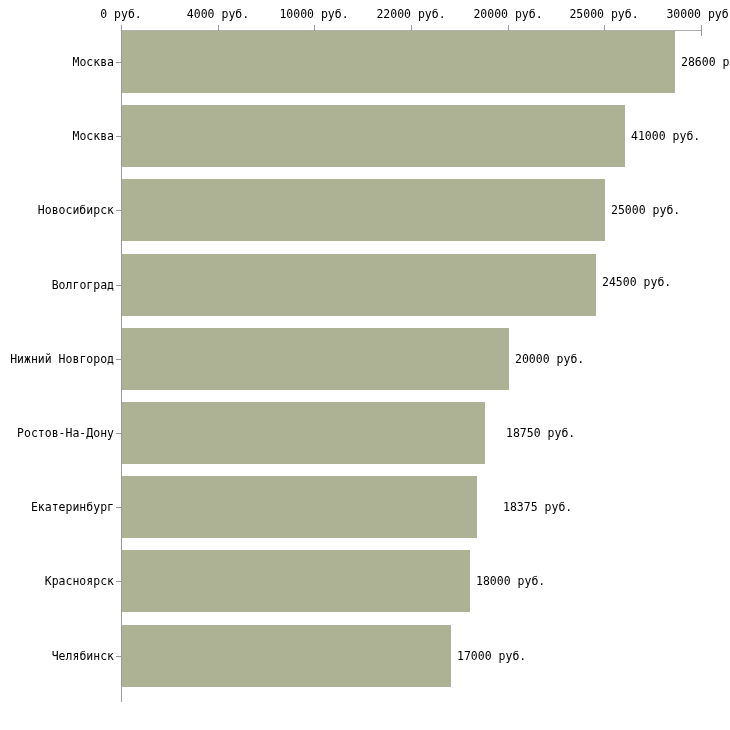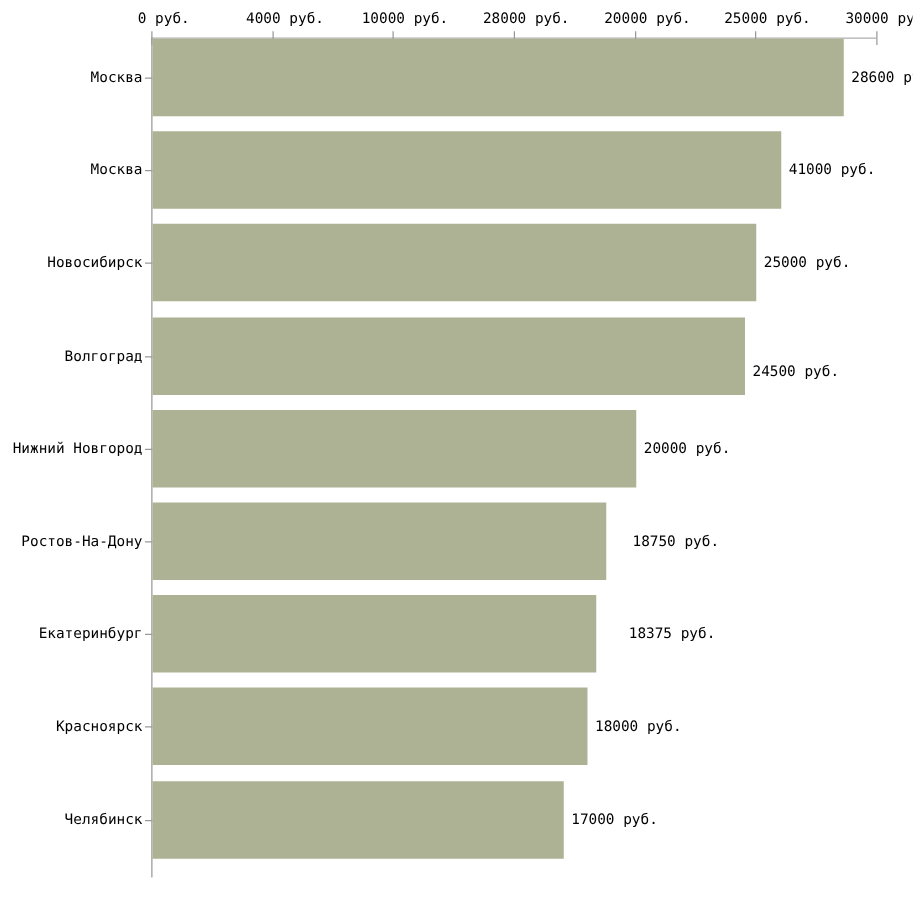--- a/index.html
+++ b/index.html
@@ -49,21 +49,20 @@
     background: #9a9a9a;
   }
   .tick-label {
     position: absolute;
     top: 8px;
     font-size: 11.5px;
     line-height: 13px;
     white-space: nowrap;
     color: #000;
     transform: translateX(-50%);
-    margin-left: 10px;
   }
 
   
   .cat-label {
     position: absolute;
     right: 0;
     font-size: 11.5px;
     line-height: 13px;
     white-space: nowrap;
     color: #000;
@@ -106,21 +105,21 @@
   <div class="axis-left-line"></div>
 
   <div id="xticks-layer">
       <div class="tick-mark" style="left: 121px;"></div>
       <div class="tick-label" style="left: 121px;">0 руб.</div>
       <div class="tick-mark" style="left: 218px;"></div>
       <div class="tick-label" style="left: 218px;">4000 руб.</div>
       <div class="tick-mark" style="left: 314px;"></div>
       <div class="tick-label" style="left: 314px;">10000 руб.</div>
       <div class="tick-mark" style="left: 411px;"></div>
-      <div class="tick-label" style="left: 411px;">28000 руб.</div>
+      <div class="tick-label" style="left: 411px;">22000 руб.</div>
       <div class="tick-mark" style="left: 508px;"></div>
       <div class="tick-label" style="left: 508px;">20000 руб.</div>
       <div class="tick-mark" style="left: 604px;"></div>
       <div class="tick-label" style="left: 604px;">25000 руб.</div>
       <div class="tick-mark" style="left: 701px;"></div>
       <div class="tick-label" style="left: 701px;">30000 руб.</div>
     </div>
   <div id="bars-layer">
       <div>
         <div class="cat-label-wrap" style="top: 62px;">
@@ -145,21 +144,21 @@
         <div class="cat-tick" style="top: 210px;"></div>
         <div class="bar" style="left: 122px; top: 179px; width: 483px; height: 62px; background: rgb(173, 178, 148);"></div>
         <div class="bar-value" style="left: 611px; top: 210px;">25000 руб.</div>
       </div>
       <div>
         <div class="cat-label-wrap" style="top: 285px;">
           <div class="cat-label">Волгоград</div>
         </div>
         <div class="cat-tick" style="top: 285px;"></div>
         <div class="bar" style="left: 122px; top: 254px; width: 474px; height: 62px; background: rgb(173, 178, 148);"></div>
-        <div class="bar-value" style="left: 602px; top: 297px;">24500 руб.</div>
+        <div class="bar-value" style="left: 602px; top: 282px;">24500 руб.</div>
       </div>
       <div>
         <div class="cat-label-wrap" style="top: 359px;">
           <div class="cat-label">Нижний Новгород</div>
         </div>
         <div class="cat-tick" style="top: 359px;"></div>
         <div class="bar" style="left: 122px; top: 328px; width: 387px; height: 62px; background: rgb(173, 178, 148);"></div>
         <div class="bar-value" style="left: 515px; top: 359px;">20000 руб.</div>
       </div>
       <div>

